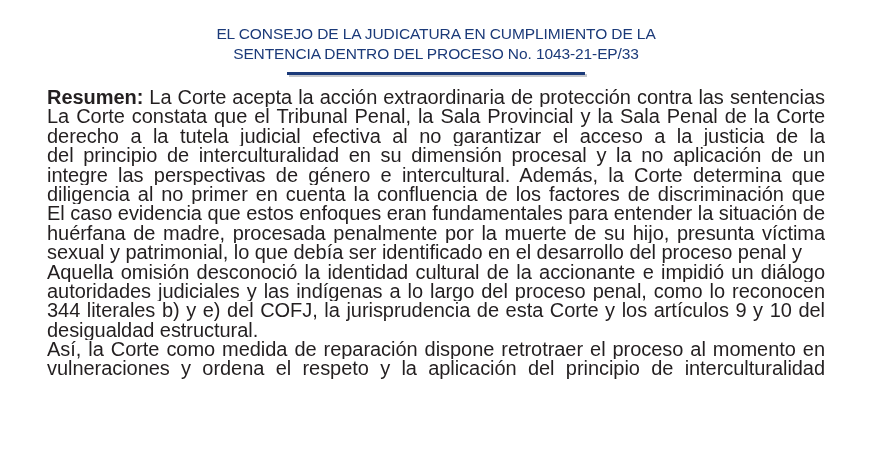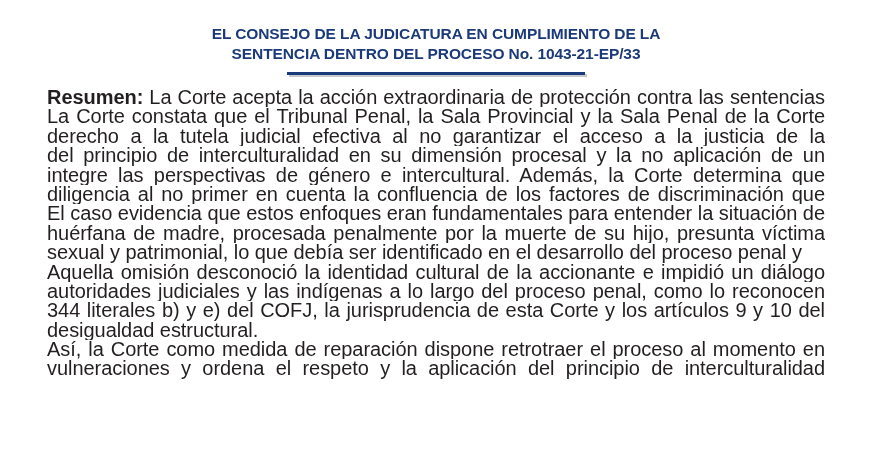--- a/index.html
+++ b/index.html
@@ -14,21 +14,21 @@
     height: 473px;
     background: var(--background);
     font-family: "Liberation Sans", sans-serif;
     overflow: hidden;
   }
   .page { width: 872px; height: 473px; background: var(--background); }
   .header { padding-top: 24px; text-align: center; }
   .title {
     color: var(--title-blue);
     font-size: 15.5px;
-    font-weight: bold;
+    font-weight: normal;
     line-height: 20px;
     letter-spacing: -0.1px;
   }
   .title-line { display: block; }
   .divider {
     width: 298px;
     height: 3px;
     background: var(--divider-blue);
     margin: 8px auto 0 auto;
     box-shadow: 2px 2px 0 rgba(90, 95, 105, 0.35);

